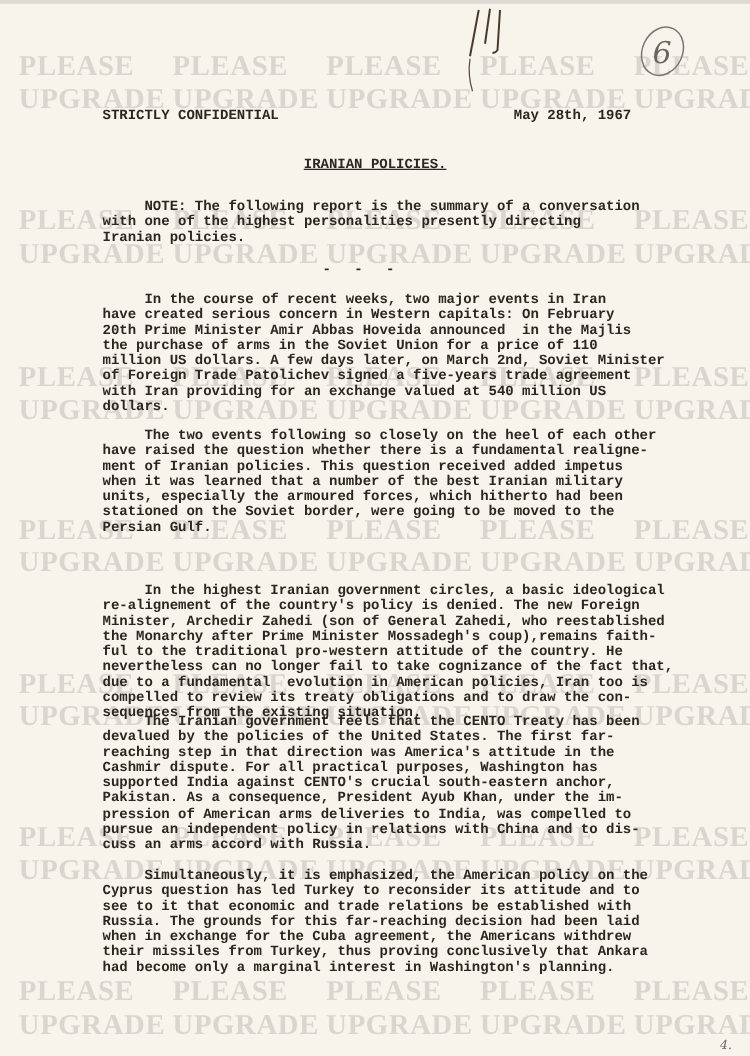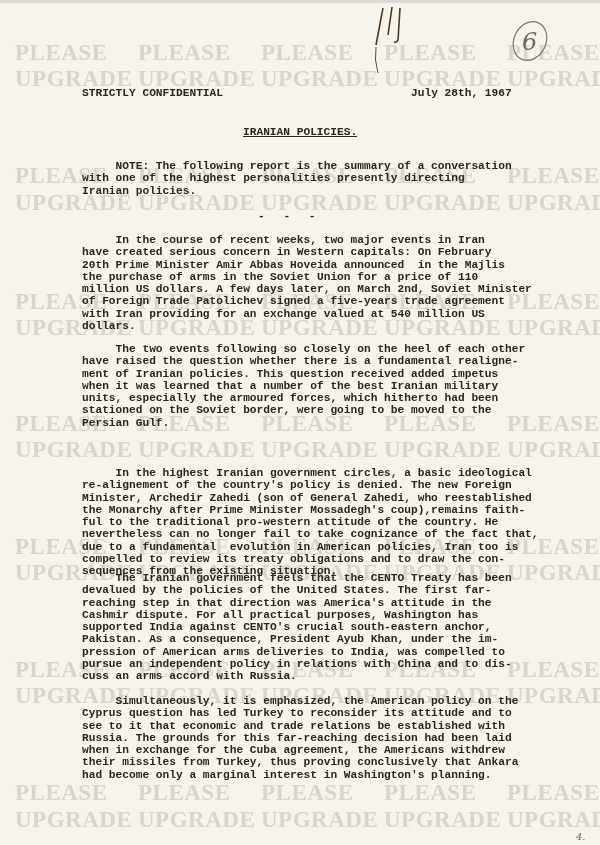--- a/index.html
+++ b/index.html
@@ -59,21 +59,21 @@
     <path d="M30 3 L28 35 Q26 38 24 37" stroke="#4a3a2a" stroke-width="1.6" fill="none"></path>
     <path d="M6 42 Q4 55 8 68" stroke="#5a4a3a" stroke-width="1.0" fill="none"></path>
   </svg>
 
   <svg style="position:absolute;left:508px;top:14px;" width="44" height="48" viewBox="0 0 44 48">
     <ellipse cx="22" cy="24" rx="16" ry="20" transform="rotate(25 22 24)" stroke="#7a7570" stroke-width="1.2" fill="none"></ellipse>
     <text x="14" y="33" font-family="DejaVu Serif, serif" font-style="italic" font-size="24" fill="#6a6560">6</text>
   </svg>
 
   <div class="text header-left">STRICTLY CONFIDENTIAL</div>
-  <div class="text header-right">July 28th, 1967</div>
+  <div class="text header-right">May 28th, 1967</div>
   <div class="text title">IRANIAN POLICIES.</div>
 
   <div class="text para" style="top:157px;" id="p-note">     NOTE: The following report is the summary of a conversation
 with one of the highest personalities presently directing
 Iranian policies.</div>
   <div class="text sep">- - -</div>
   <div class="text para" style="top:231px;" id="p-p1">     In the course of recent weeks, two major events in Iran
 have created serious concern in Western capitals: On February
 20th Prime Minister Amir Abbas Hoveida announced  in the Majlis
 the purchase of arms in the Soviet Union for a price of 110

